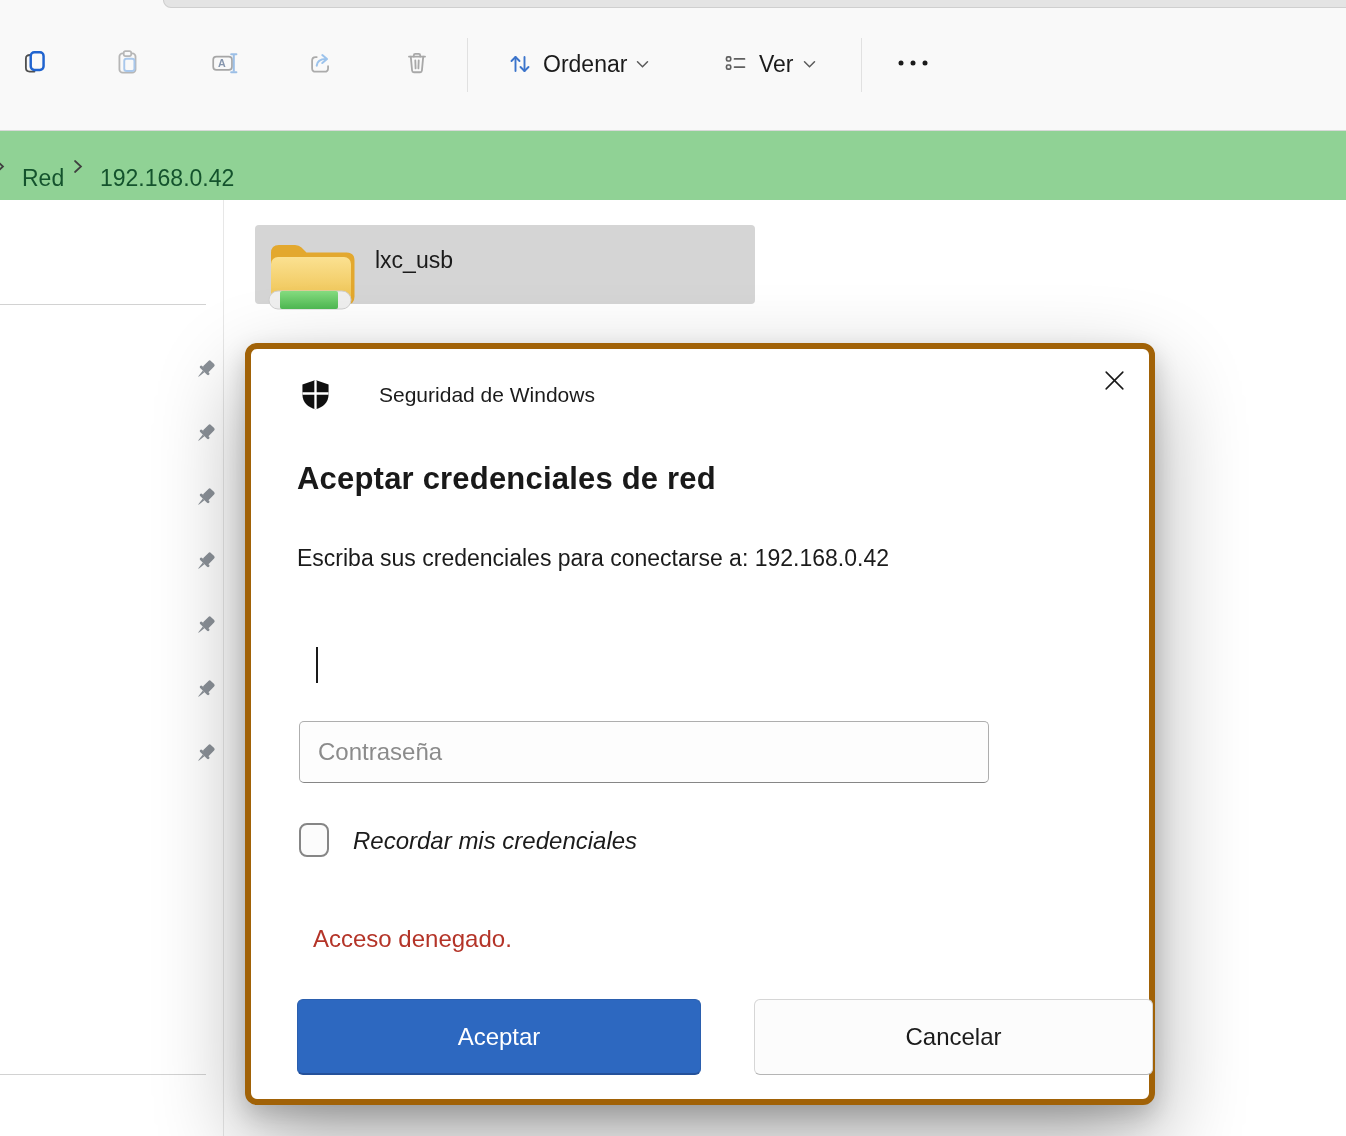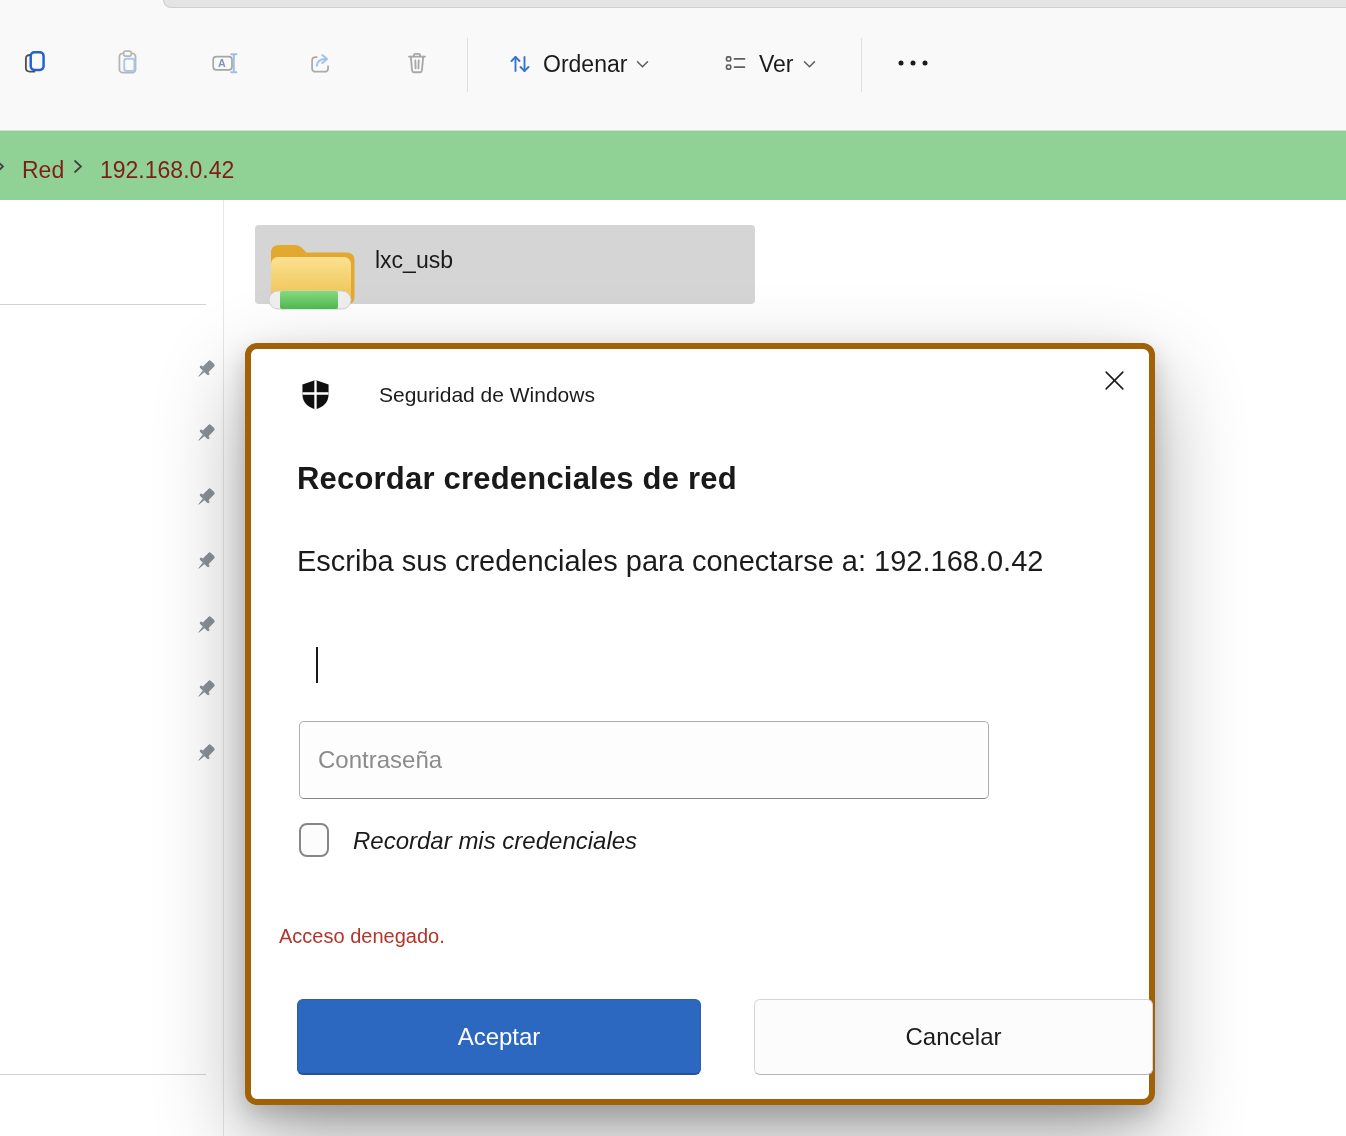--- a/index.html
+++ b/index.html
@@ -20,21 +20,21 @@
   .tb-divider { top:38px; width:1px; height:54px; background:#e1e1e1; }
   .tb-group { top:38px; height:52px; display:flex; align-items:center; gap:9px;
     background:transparent; border:none; border-radius:5px; padding:0 10px; cursor:pointer;
     font-size:23px; color:#1b1b1b; font-family:inherit;justify-content:flex-end; }
   .dots-btn { top:42px; width:54px; height:44px; border:none; background:transparent;
     display:flex; align-items:center; justify-content:center; border-radius:5px; cursor:pointer; }
 
   
   .addr-bar { left:0; top:130px; width:1346px; height:70px; background:#90d295;
     border-top:1px solid #d9d9d9; display:flex; align-items:center; }
-  .crumb { font-size:23px; color:#7f1d1d; position:absolute; top:4px; height:70px;
+  .crumb { font-size:23px; color:#14532d; position:absolute; top:12px; height:70px;
     display:flex; align-items:center; cursor:pointer; background:transparent; border:none;
     font-family:inherit; }
   .crumb-sep { position:absolute; top:0; height:70px; display:flex; align-items:center; }
 
   
   .content { left:0; top:200px; width:1346px; height:936px; background:#ffffff; }
   .nav-divider { left:223px; top:200px; width:1px; height:936px; background:#e7e7e7; }
   .side-line { left:0; width:206px; height:1px; background:#d2d2d2; }
   .pin-item { left:190px; width:30px; height:30px; display:flex; align-items:center;
     justify-content:center; cursor:pointer; }
@@ -44,34 +44,34 @@
   .file-label { position:absolute; left:120px; top:22px; font-size:23px; color:#1b1b1b; }
 
   
   .dialog { left:245px; top:343px; width:910px; height:762px; background:#ffffff;
     border:6px solid #a16207; border-radius:12px;
     box-shadow:0 10px 24px rgba(0,0,0,.18), 0 36px 90px rgba(0,0,0,.33); }
   .dlg-app-title { left:128px; top:34px; font-size:21px; color:#1b1b1b; }
   .dlg-close { left:838px; top:8px; width:50px; height:50px; background:transparent;
     border:none; display:flex; align-items:center; justify-content:center; cursor:pointer; border-radius:6px; }
   .dlg-heading { left:46px; top:112px; font-size:31px; font-weight:700; color:#191919; letter-spacing:.2px; }
-  .dlg-desc { left:46px; top:196px; font-size:29px; color:#1b1b1b; }
-
-  .field { left:48px; width:690px; height:78px; border-radius:5px; background:#fdfdfd;
+  .dlg-desc { left:46px; top:196px; font-size:23px; color:#1b1b1b; }
+
+  .field { left:48px; width:690px; height:62px; border-radius:5px; background:#fdfdfd;
     font-size:24px; color:#1b1b1b; padding:0 18px; font-family:inherit; outline:none; }
   .field::placeholder { color:#8b8b8b; opacity:1; }
   .field-user { top:284px; height:64px; border:1px solid #8f8f8f; border-bottom:3px solid #2160c4; }
   .field-pass { top:372px; border:1px solid #aeaeae; border-bottom:1px solid #868686; }
   .caret { left:65px; top:298px; width:2px; height:36px; background:#1a1a1a; }
 
   .checkbox { left:48px; top:474px; width:30px; height:34px; border:2px solid #868686;
     border-radius:8px; background:#fcfcfc; cursor:pointer; }
   .remember-label { left:102px; top:478px; font-size:24px; color:#1b1b1b;font-style:italic; }
 
-  .error-text { left:28px; top:576px; font-size:20px; color:#b43428; }
+  .error-text { left:62px; top:576px; font-size:24px; color:#b43428; }
 
   .btn { top:650px; height:76px; border-radius:6px; font-size:24px; font-family:inherit; cursor:pointer; }
   .btn-ok { left:46px; width:404px; background:#2d68c0; border:1px solid #2b5fae;
     border-bottom:2px solid #24519a; color:#ffffff; }
   .btn-cancel { left:460px; width:399px; background:#fcfcfc; border:1px solid #d6d6d6;
     border-bottom:1px solid #b5b5b5; color:#1b1b1b;margin-left:43px; }
 </style>
 </head>
 <body>
 
@@ -303,21 +303,21 @@
   <span class="abs dlg-app-title">Seguridad de Windows</span>
   <button class="abs dlg-close">
     <span>
       <svg width="25" height="25" viewBox="0 0 24 24" fill="none" stroke="#191919" stroke-width="1.5" stroke-linecap="round">
         <line x1="4" y1="4" x2="20" y2="20"></line>
           <line x1="20" y1="4" x2="4" y2="20"></line>
       </svg>
     </span>
   </button>
 
-  <h1 class="abs dlg-heading">Recordar credenciales de red</h1>
+  <h1 class="abs dlg-heading">Aceptar credenciales de red</h1>
   <p class="abs dlg-desc">Escriba sus credenciales para conectarse a: 192.168.0.42</p>
 
   <div class="abs caret"></div>
 
   <input class="abs field field-pass" type="text" placeholder="Contraseña" style="">
 
   <div class="abs checkbox" role="checkbox" aria-checked="false"></div>
   <span class="abs remember-label">Recordar mis credenciales</span>
 
   <div class="abs error-text">Acceso denegado.</div>

